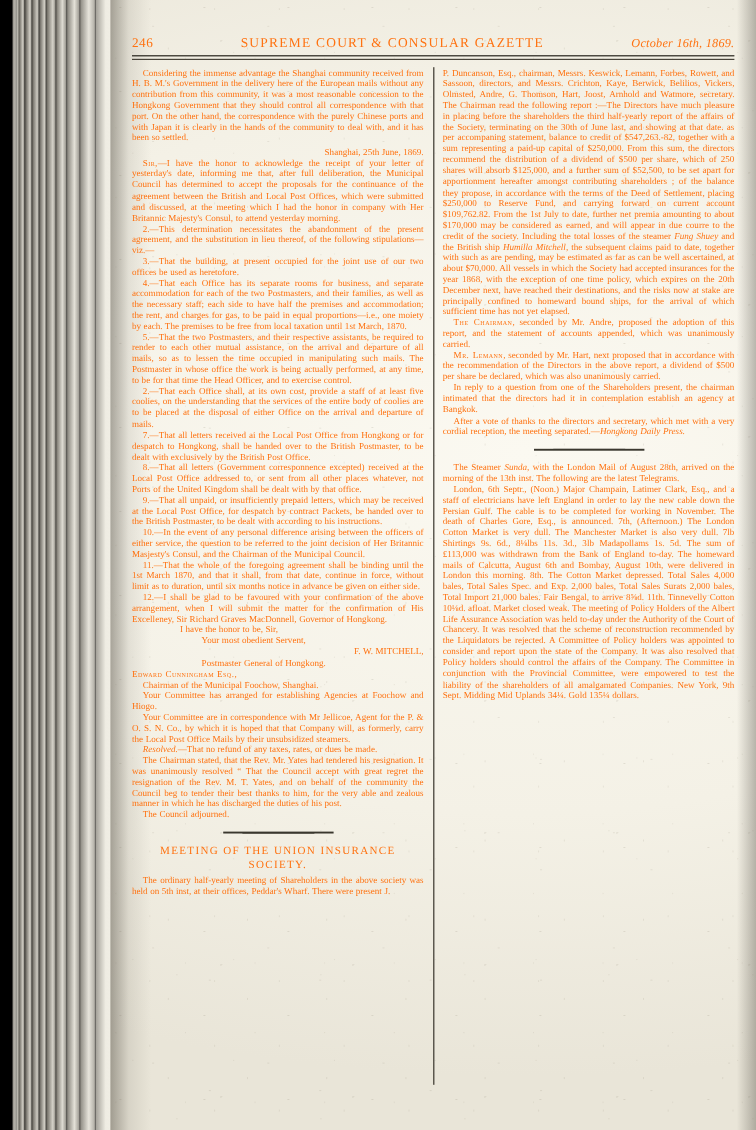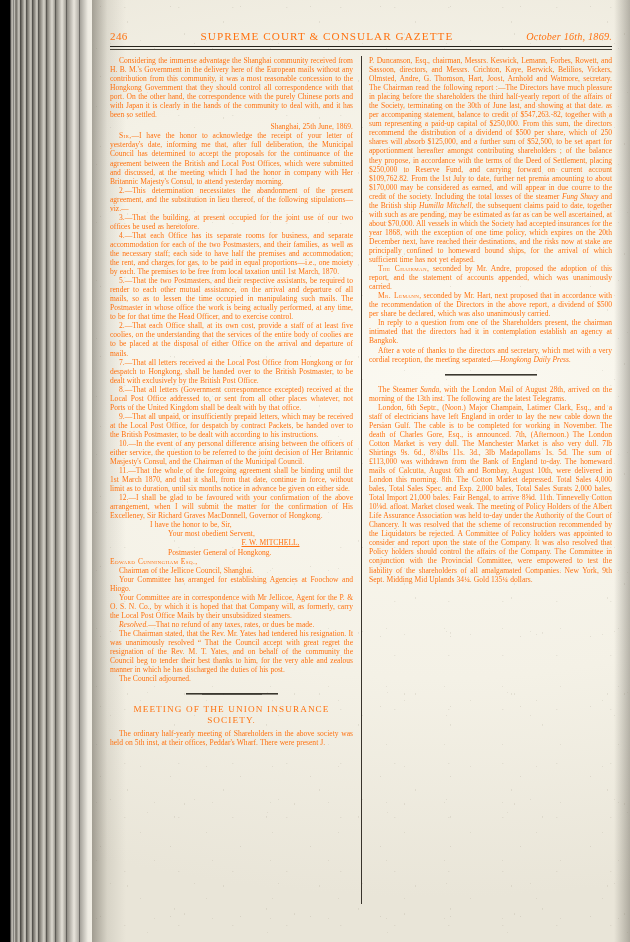--- a/index.html
+++ b/index.html
@@ -178,21 +178,21 @@
     font-variant: small-caps;
     letter-spacing: .35px;
   }
   .scname {
     font-variant: small-caps;
     letter-spacing: .4px;
   }
   .it { font-style: italic; }
 
   .right { text-align: right; text-indent: 0; }
-  .indent-big { text-indent: 0; padding-left: 78px; text-align: center; text-decoration: underline; }
+  .indent-big { text-indent: 0; padding-left: 78px; text-align: right; }
   .indent-mid { text-indent: 0; padding-left: 58px; text-align: left; }
   .indent-sm  { text-indent: 0; padding-left: 40px; text-align: left; }
   .spacer-sm { height: 3px; }
 
   
   .divider {
     margin: 9px auto 8px auto;
     width: 92px;
     height: 4px;
     background:
@@ -259,21 +259,21 @@
         <p class="hang">9.—That all unpaid, or insufficiently prepaid letters, which may be received at the Local Post Office, for despatch by contract Packets, be handed over to the British Postmaster, to be dealt with according to his instructions.</p>
         <p class="hang">10.—In the event of any personal difference arising between the officers of either service, the question to be referred to the joint decision of Her Britannic Masjesty's Consul, and the Chairman of the Municipal Council.</p>
         <p class="hang">11.—That the whole of the foregoing agreement shall be binding until the 1st March 1870, and that it shall, from that date, continue in force, without limit as to duration, until six months notice in advance be given on either side.</p>
         <p class="hang">12.—I shall be glad to be favoured with your confirmation of the above arrangement, when I will submit the matter for the confirmation of His Excelleney, Sir Richard Graves MacDonnell, Governor of Hongkong.</p>
 
         <p class="indent-sm">I have the honor to be, Sir,</p>
         <p class="indent-mid">Your most obedient Servent,</p>
         <p class="indent-big">F. W. MITCHELL,</p>
         <p class="indent-mid">Postmaster General of Hongkong.</p>
         <p class="noind scname">Edward Cunningham Esq.,</p>
-        <p class="ind">Chairman of the Jellicoe Council, Shanghai.</p>
+        <p class="ind">Chairman of the Municipal Foochow, Shanghai.</p>
 
         <p class="ind">Your Committee has arranged for establishing Agencies at Foochow and Hiogo.</p>
         <p class="ind">Your Committee are in correspondence with Mr Jellicoe, Agent for the P. &amp; O. S. N. Co., by which it is hoped that that Company will, as formerly, carry the Local Post Office Mails by their unsubsidized steamers.</p>
 
         <p class="ind"><span class="it">Resolved.</span><span>—That no refund of any taxes, rates, or dues be made.</span></p>
 
         <p class="ind">The Chairman stated, that the Rev. Mr. Yates had tendered his resignation. It was unanimously resolved “ That the Council accept with great regret the resignation of the Rev. M. T. Yates, and on behalf of the community the Council beg to tender their best thanks to him, for the very able and zealous manner in which he has discharged the duties of his post.</p>
         <p class="ind">The Council adjourned.</p>
 
         <div class="divider"></div>

